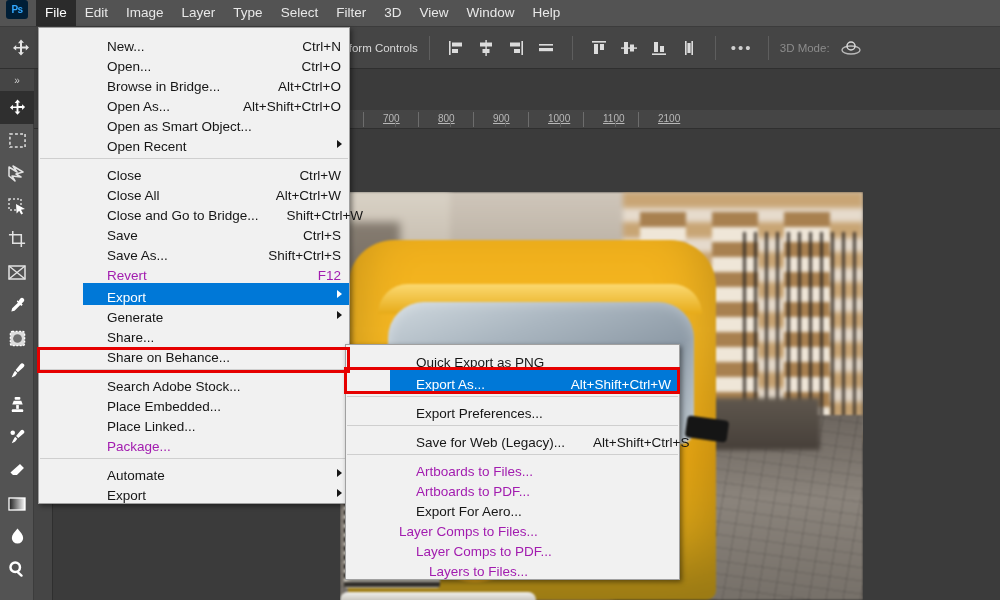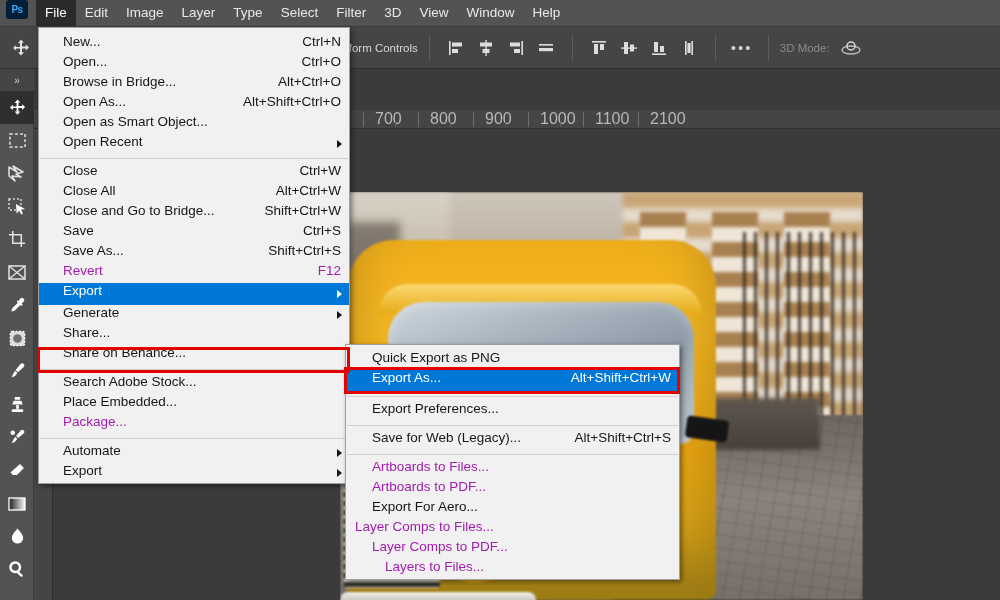--- a/index.html
+++ b/index.html
@@ -68,22 +68,22 @@
   
   #doc-area{
     position:absolute; left:34px; top:69px; width:966px; height:531px;
     background:#3b3b3b; overflow:hidden;
   }
   #ruler-h{
     position:absolute; left:0; top:41px; width:966px; height:19px;
     background:#454545; border-bottom:1px solid #2f2f2f; overflow:hidden;
   }
   .tick{
-    position:absolute; top:2px; font-size:16px; color:#b8b8b8;
-    padding-left:11px; border-left:1px solid #6d6d6d; height:15px; line-height:13px;
+    position:absolute; top:2px; font-size:10px; color:#b8b8b8;
+    padding-left:19px; border-left:1px solid #6d6d6d; height:15px; line-height:13px;text-decoration:underline;
   }
   .tick-minor{
     position:absolute; top:11px; width:1px; height:6px; background:#5f5f5f;
   }
   #ruler-v{
     position:absolute; left:0; top:60px; width:19px; height:471px;
     background:#454545; border-right:1px solid #2f2f2f;
   }
   #canvas-wrap{
     position:absolute; left:306px; top:123px; width:523px; height:408px;
@@ -218,22 +218,22 @@
   }
   .blurlayer{ filter:blur(1.1px); }
 
   
   .menu{
     position:absolute; background:#f1f1f1; color:#1a1a1a;
     border:1px solid #a0a0a0; box-shadow:2px 2px 5px rgba(0,0,0,.45);
     font-size:13.5px; z-index:40;
   }
   .mi{
-    height:20px; display:flex; align-items:flex-start; position:relative;
-    padding:0 8px 0 24px; white-space:nowrap; color:#161616;
+    height:20px; display:flex; align-items:flex-end; position:relative;
+    padding:0 8px 0 24px; white-space:nowrap; color:#161616;margin-left:44px;
   }
   .mi .lbl{ flex:1 1 auto; }
   .mi .acc{ margin-left:28px; color:#161616; }
   .mi .arrow{
     position:absolute; right:7px; top:50%; transform:translateY(-50%);
     width:0; height:0; border-left:5px solid #161616;
     border-top:4px solid transparent; border-bottom:4px solid transparent;
   }
   .mi.disabled, .mi.disabled .acc{ color:#a21caf;gap:40px; }
   .mi.sel{ background:#0078d7; color:#fff; }
@@ -586,20 +586,23 @@
   </div>
 
   <div class="msep"></div>
 
   <div class="mi">
     <span class="lbl">Search Adobe Stock...</span>
   </div>
   <div class="mi">
     <span class="lbl">Place Embedded...</span>
   </div>
+  <div class="mi">
+    <span class="lbl">Place Linked...</span>
+  </div>
   <div class="mi disabled">
     <span class="lbl">Package...</span>
   </div>
 
   <div class="msep"></div>
 
   <div class="mi">
     <span class="lbl">Automate</span>
     <span class="arrow"></span>
   </div>

